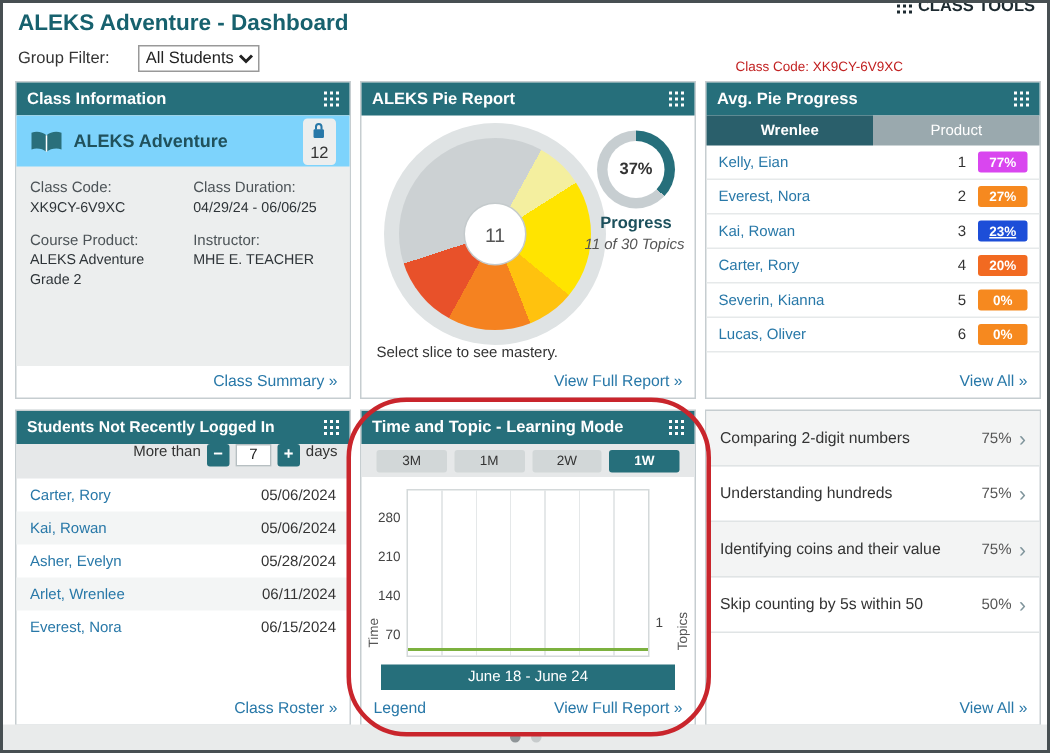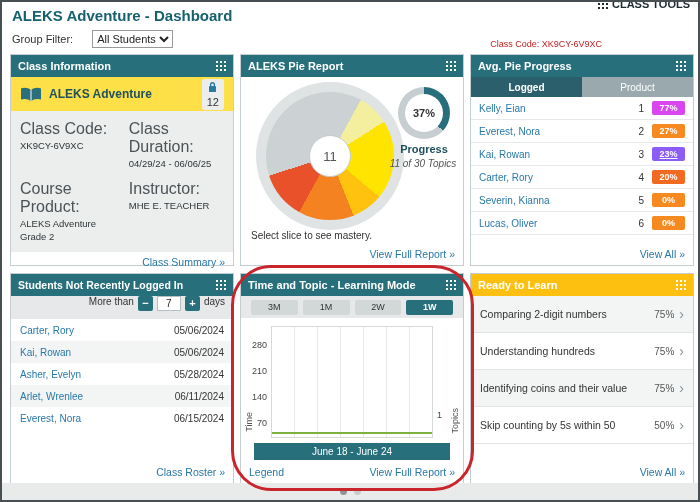--- a/index.html
+++ b/index.html
@@ -29,25 +29,25 @@
   .p4 .ph-t{font-size:10.5px;}
   .ph .gicon{color:#fff;cursor:pointer;}
   .p6 .ph{background:var(--ready-yellow,#fdc010);}
 
   .p-foot{margin-top:auto;display:flex;justify-content:flex-end;align-items:center;padding:4px 8px 5px;flex:none;}
   .p-foot.spread{justify-content:space-between;}
   .lnk{font-size:10.5px;color:var(--link,#2878a8);text-decoration:none;cursor:pointer;}
 
   
   .ci-body{flex:1;background:#eceeee;display:flex;flex-direction:column;}
-  .ci-band{height:34px;background:#fde047;display:flex;align-items:center;gap:7px;padding:0 9px;flex:none;}
+  .ci-band{height:34px;background:#7dd3fc;display:flex;align-items:center;gap:7px;padding:0 9px;flex:none;}
   .ci-name{font-size:12px;font-weight:bold;color:#20515c;flex:1;}
   .ci-lock{display:flex;align-items:center;gap:3px;font-size:11px;color:#333;background:#eceeee;border-radius:3px;padding:2px 5px;flex-direction:column;}
   .ci-fields{display:grid;grid-template-columns:1.08fr 1fr;gap:10px 6px;padding:9px;}
-  .ci-l{font-size:16px;color:#4c5357;margin-bottom:2px;}
+  .ci-l{font-size:10px;color:#4c5357;margin-bottom:2px;}
   .ci-v{font-size:9.5px;color:#2e3438;line-height:1.3;}
 
   
   .pr-body{position:relative;flex:1;}
   .pie-outer{position:absolute;left:15px;top:5px;width:148px;height:148px;border-radius:50%;background:#dfe3e4;}
   .pie{position:absolute;inset:10px;border-radius:50%;background:#ccd1d3;cursor:pointer;}
   .pie-center{position:absolute;left:50%;top:50%;transform:translate(-50%,-50%);width:42px;height:42px;border-radius:50%;background:#fff;border:1px solid #c4cacc;display:flex;align-items:center;justify-content:center;font-size:13px;color:#555;}
   .donut{position:absolute;right:13px;top:10px;width:52px;height:52px;border-radius:50%;background:#c7ced1;}
   .donut-c{position:absolute;inset:7px;background:#fff;border-radius:50%;display:flex;align-items:center;justify-content:center;font-size:11px;font-weight:bold;color:#333;}
   .prog-label{position:absolute;right:8px;top:66px;width:62px;text-align:center;font-size:11px;font-weight:bold;color:#1c505c;}
@@ -198,38 +198,38 @@
   </div>
 
   <div class="panel p3">
     <div class="ph">
       <span class="ph-t">Avg. Pie Progress</span>
       <span class="gicon">
           <i></i>
         </span>
     </div>
     <div class="tabs">
-      <div class="tab active">Logged</div>
+      <div class="tab active">Wrenlee</div>
       <div class="tab inactive">Product</div>
     </div>
     <div class="ap-rows">
       <div class="ap-row">
         <span class="ap-name">Kelly, Eian</span>
         <span class="ap-rank">1</span>
         <span class="pill" style="background: #d946ef;">77%</span>
       </div>
       <div class="ap-row">
         <span class="ap-name">Everest, Nora</span>
         <span class="ap-rank">2</span>
         <span class="pill" style="background: rgb(246, 137, 31);">27%</span>
       </div>
       <div class="ap-row">
         <span class="ap-name">Kai, Rowan</span>
         <span class="ap-rank">3</span>
-        <span class="pill" style="background: #8b5cf6; text-decoration: underline;">23%</span>
+        <span class="pill" style="background: #1d4ed8; text-decoration: underline;">23%</span>
       </div>
       <div class="ap-row">
         <span class="ap-name">Carter, Rory</span>
         <span class="ap-rank">4</span>
         <span class="pill" style="background: rgb(242, 106, 33);">20%</span>
       </div>
       <div class="ap-row">
         <span class="ap-name">Severin, Kianna</span>
         <span class="ap-rank">5</span>
         <span class="pill" style="background: rgb(246, 137, 31);">0%</span>
@@ -314,26 +314,20 @@
         <span>June 18 - June 24</span>
       </div>
     </div>
     <div class="p-foot spread">
       <a class="lnk">Legend</a>
       <a class="lnk">View Full Report »</a>
     </div>
   </div>
 
   <div class="panel p6">
-    <div class="ph">
-      <span class="ph-t">Ready to Learn</span>
-      <span class="gicon">
-          <i></i>
-        </span>
-    </div>
     <div class="rd-rows">
       <div class="rd-row">
         <span class="rd-label">Comparing 2-digit numbers</span>
         <span class="rd-pct">75%</span>
         <span class="rd-chev">›</span>
       </div>
       <div class="rd-row">
         <span class="rd-label">Understanding hundreds</span>
         <span class="rd-pct">75%</span>
         <span class="rd-chev">›</span>

